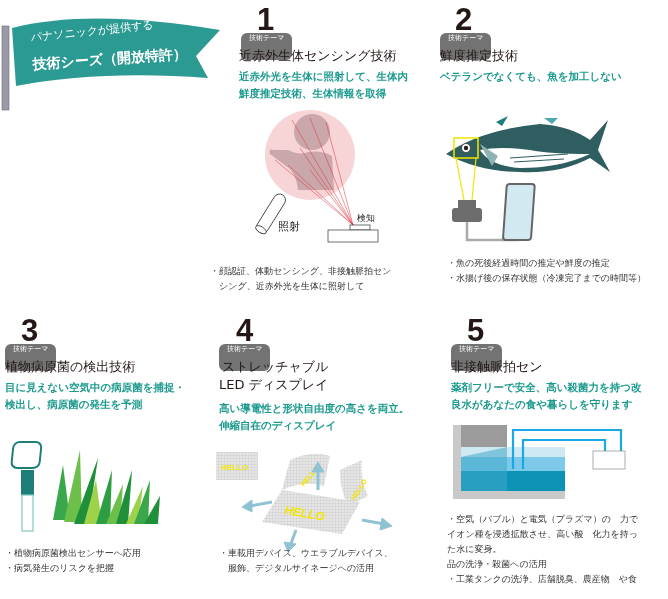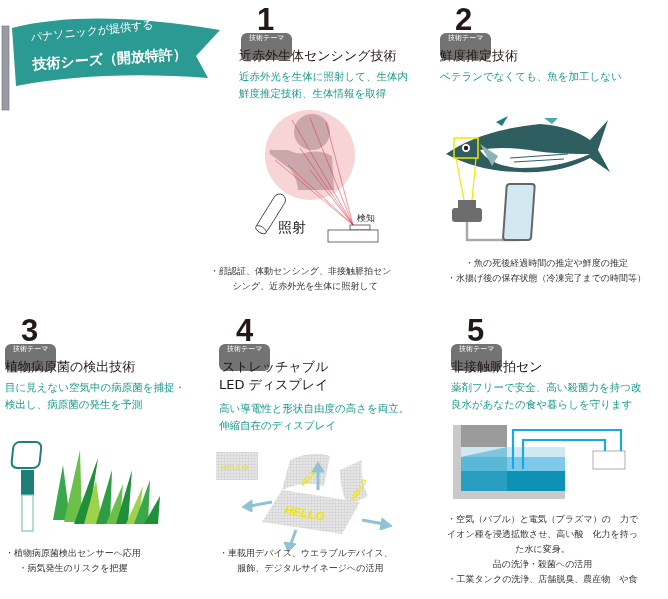--- a/index.html
+++ b/index.html
@@ -4,22 +4,22 @@
 <style>
   html, body { margin: 0; padding: 0; background: #ffffff; }
   body { width: 668px; height: 599px; position: relative; overflow: hidden;
          font-family: "DejaVu Sans", "Liberation Sans", sans-serif; color: #222; }
   .abs { position: absolute; }
   .num { position: absolute; font-family: "Liberation Sans", sans-serif; font-weight: bold;
          font-size: 31px; line-height: 31px; color: #231815; }
   .badge { position: absolute; height: 27px; padding: 0 8px; background: #737373; color: #fff;
            border-radius: 6px; font-size: 7px; line-height: 11px; white-space: nowrap; }
   .ttl { position: absolute; font-size: 13px; line-height: 18px; color: #231815; white-space: nowrap; text-align: right; }
-  .desc { position: absolute; font-size: 10.5px; line-height: 17px; color: #1b9a8e; font-weight: normal; }
-  .bul { position: absolute; font-size: 9px; line-height: 15px; color: #333; text-align: center; }
+  .desc { position: absolute; font-size: 10.5px; line-height: 17px; color: #1b9a8e; font-weight: bold; }
+  .bul { position: absolute; font-size: 9px; line-height: 15px; color: #333; }
   .bul div { white-space: nowrap; }
   svg { position: absolute; overflow: visible; }
   .flag-text1 { position: absolute; left: 30px; top: 30px; color: #fff; font-size: 11px; transform: rotate(-6deg); transform-origin: left top; white-space: nowrap; }
   .flag-text2 { position: absolute; left: 32px; top: 56px; color: #fff; font-size: 14px; font-weight: bold; transform: rotate(-4deg); transform-origin: left top; white-space: nowrap; }
 </style>
 </head>
 <body>
 
 <div>
   <svg style="left:0;top:0" width="230" height="110">
@@ -51,21 +51,21 @@
       <line x1="113" y1="115" x2="70" y2="60"></line>
       <line x1="113" y1="115" x2="60" y2="38"></line>
     </g>
     <g transform="translate(22,118) rotate(-58)">
       <rect x="-5" y="-6" width="44" height="12" rx="6" fill="#fff" stroke="#333" stroke-width="0.8"></rect>
       <ellipse cx="-2" cy="0" rx="3" ry="6" fill="#fff" stroke="#333" stroke-width="0.8"></ellipse>
     </g>
     <rect x="110" y="115" width="20" height="5" fill="#fff" stroke="#333" stroke-width="0.7"></rect>
     <rect x="88" y="120" width="50" height="12" fill="#fff" stroke="#333" stroke-width="0.7"></rect>
   </svg>
-  <div class="abs" style="left:278px;top:219px;font-size:14px">照射</div>
+  <div class="abs" style="left:278px;top:219px;font-size:11px">照射</div>
   <div class="abs" style="left:357px;top:212px;font-size:9px">検知</div>
   <div class="bul" style="left:210px;top:264px">
     <div>・顔認証、体動センシング、非接触脈拍セン</div>
     <div>　シング、近赤外光を生体に照射して</div>
   </div>
 </section>
 
 <section>
   <div class="num" style="left:455px;top:4px">2</div>
   <div class="badge" style="left:440px;top:33px">技術テーマ</div>

